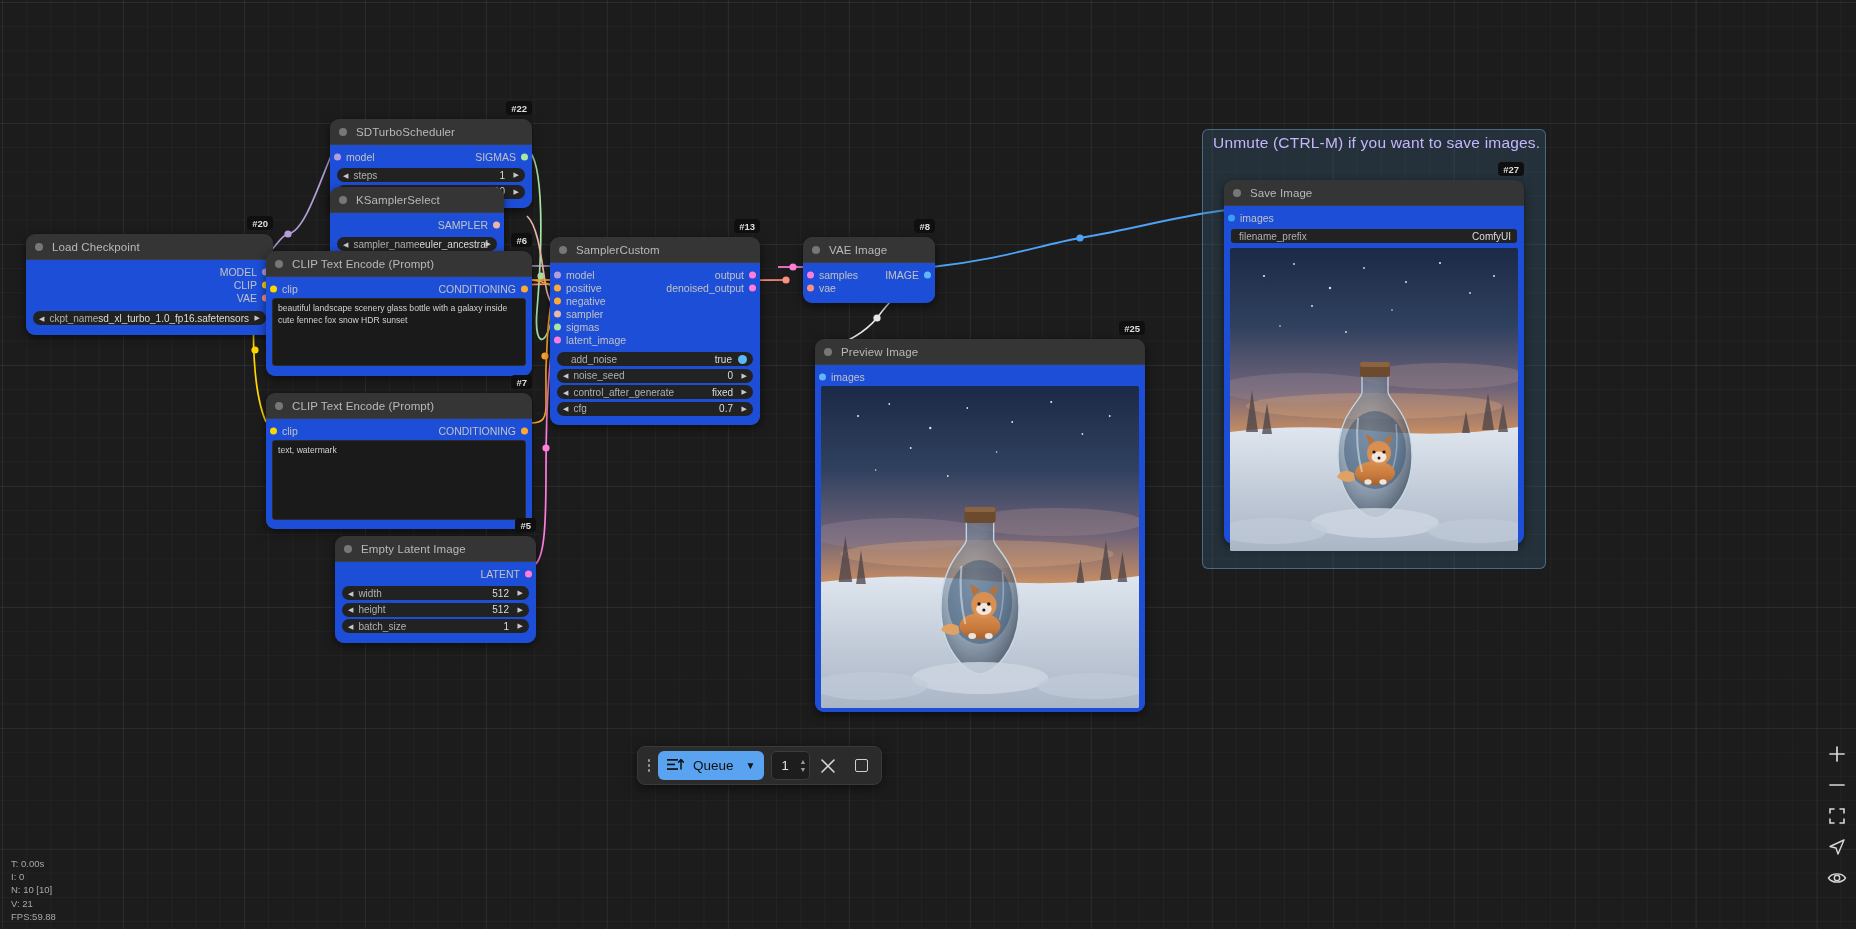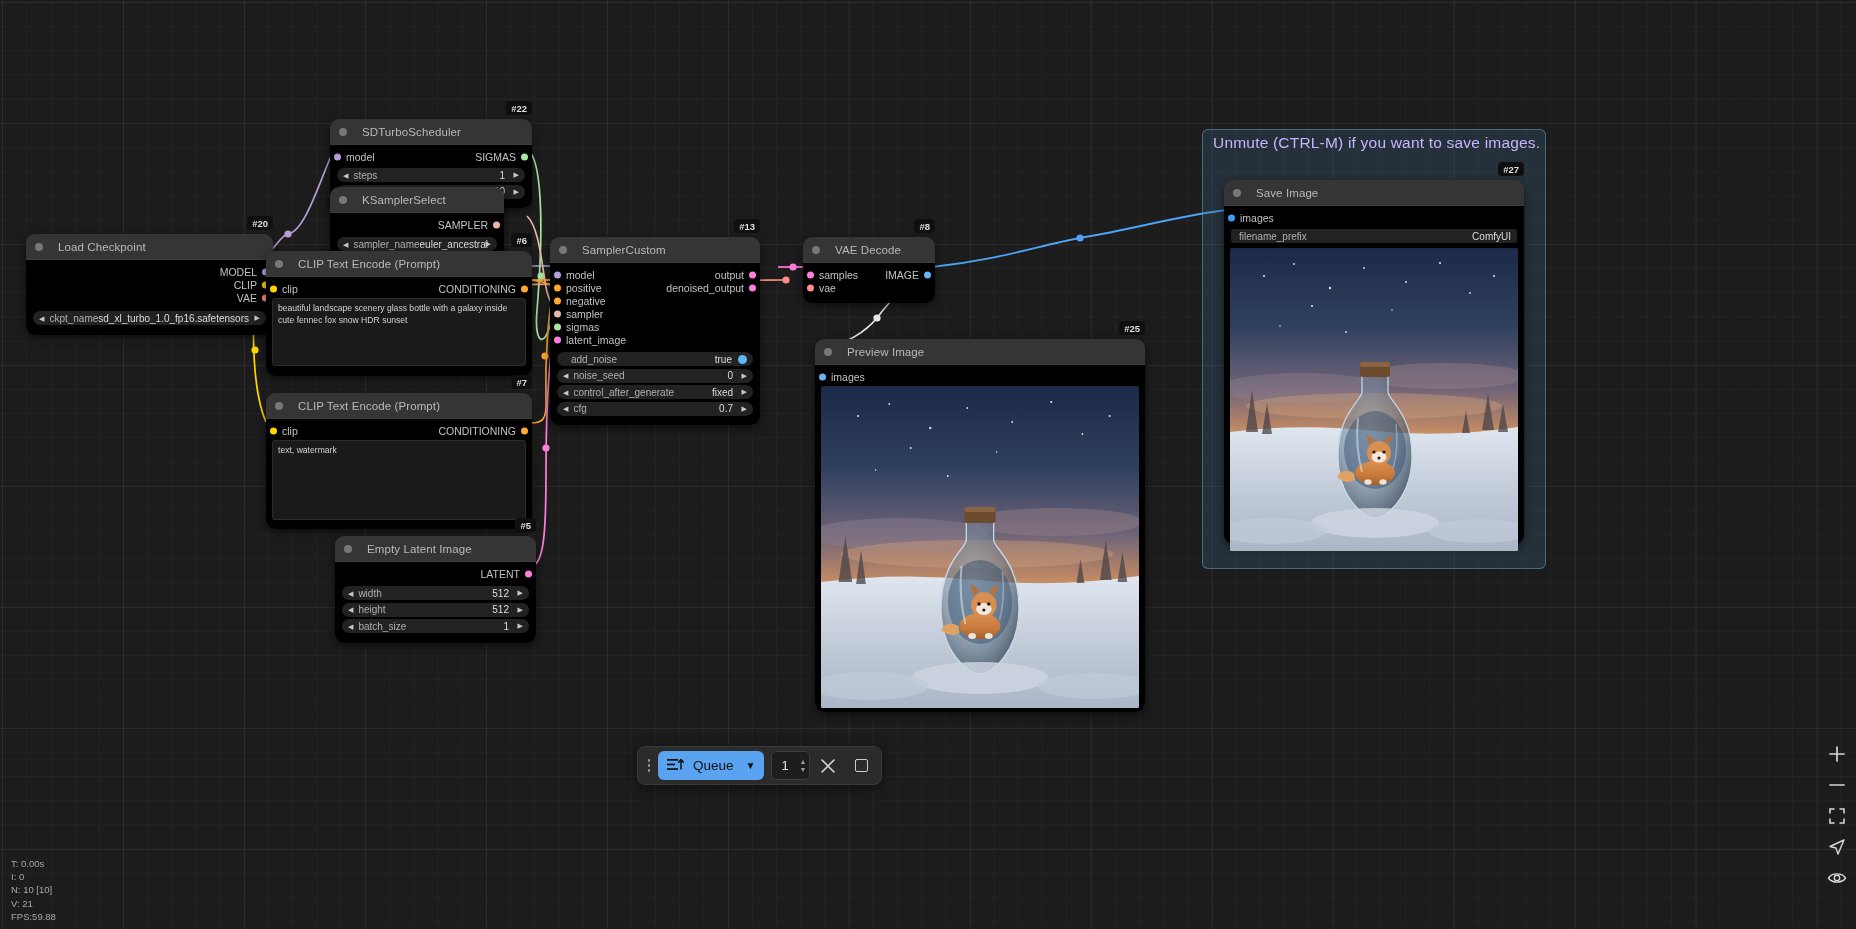--- a/index.html
+++ b/index.html
@@ -27,26 +27,26 @@
   
   .node {
     position: absolute;
     background: #353535;
     border-radius: 9px;
     box-shadow: 0 3px 10px rgba(0,0,0,0.55);
     overflow: visible;
   }
   .node-title {
     height: 25px; display: flex; align-items: center;
-    padding-left: 9px; gap: 15px;
+    padding-left: 9px; gap: 9px;
     font-size: 11.5px; color: #b9b9b9;
     letter-spacing: .1px;
   }
   .title-dot { width: 8px; height: 8px; border-radius: 50%; background: #777; flex: none; }
-  .node-body { background: #000000; border-radius: 0 0 9px 9px; padding-bottom: 7px;
+  .node-body { background: #1d4ed8; border-radius: 0 0 9px 9px; padding-bottom: 7px;
                border-top: 1px solid #3d3d3d; }
 
   .badge {
     position: absolute; top: -18px; right: 0;
     background: #0f0f0f; color: #dedede;
     font-size: 9.5px; font-weight: bold;
     padding: 1.5px 5px; border-radius: 4px;
   }
 
   
@@ -370,21 +370,21 @@
       <span class="wname">cfg</span>
       <span class="wval">0.7</span>
     </div>
   </div>
 </div>
 
 <div class="node" style="left:803px; top:237px; width:132px;">
   <div class="badge">#8</div>
   <div class="node-title">
     <span class="title-dot"></span>
-    <span>VAE Decode</span>
+    <span>VAE Image</span>
   </div>
   <div class="node-body" style="padding-top:5px; padding-bottom:9px;">
     <div class="slot both">
       <span class="dot l" style="background:#ff7edb;"></span>
       <span>samples</span>
       <span>IMAGE</span>
       <span class="dot r" style="background:#64b5f6;"></span>
     </div>
     <div class="slot in">
       <span class="dot l" style="background:#ff8f80;"></span>

